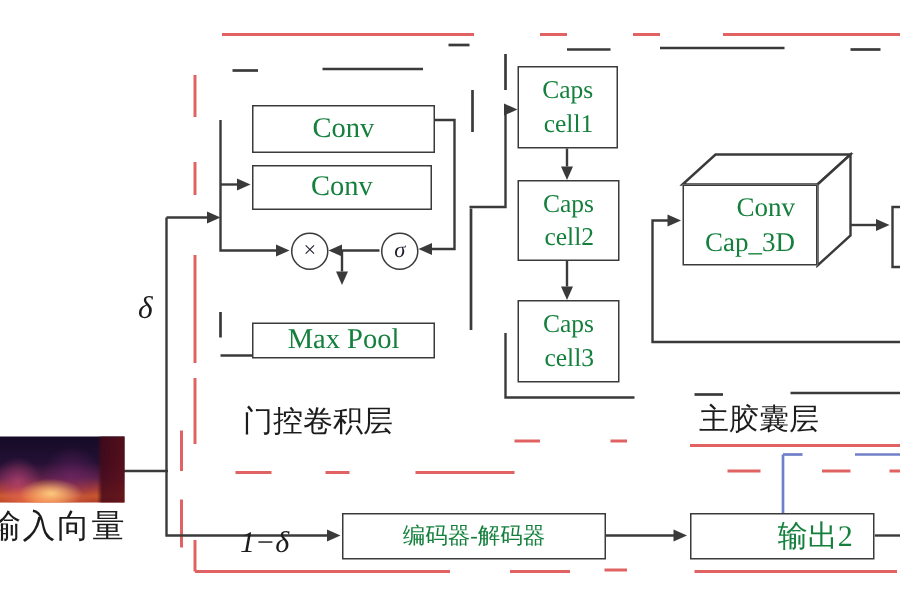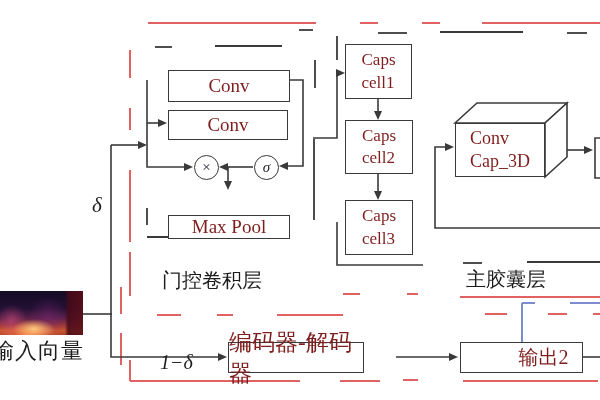--- a/index.html
+++ b/index.html
@@ -1,21 +1,21 @@
 <!DOCTYPE html>
 <html><head>
 <meta charset="utf-8">
 <style>
   html,body{margin:0;padding:0;background:#fff;}
   #stage{position:relative;width:600px;height:400px;background:#ffffff;overflow:hidden;
          font-family:"Liberation Serif","DejaVu Serif",serif;color:#222;}
   #wires{position:absolute;left:0;top:0;width:600px;height:400px;}
   .box{position:absolute;background:#fff;border:1.6px solid #3a3a3a;box-sizing:border-box;
-       display:flex;align-items:center;justify-content:center;text-align:left;
-       color:#7f1d1d;}
+       display:flex;align-items:center;justify-content:center;text-align:right;
+       color:#15803d;}
   .lbl{position:absolute;color:#1c1c1c;white-space:nowrap;}
   .multiline{white-space:pre-line;line-height:1.3;}
   .node{position:absolute;width:25px;height:25px;border:1.6px solid #3a3a3a;border-radius:50%;
         background:#fff;box-sizing:border-box;display:flex;align-items:center;justify-content:center;
         font-size:15px;color:#1c1c2e;}
   .spect{position:absolute;left:0;top:291px;width:83px;height:44px;
     background:
       radial-gradient(ellipse 30px 14px at 34px 38px, rgba(255,205,130,.95), rgba(255,150,80,0) 70%),
       radial-gradient(ellipse 45px 16px at 28px 44px, rgba(250,120,70,.9), rgba(250,120,70,0) 75%),
       radial-gradient(ellipse 20px 22px at 12px 30px, rgba(190,70,120,.65), rgba(190,70,120,0) 75%),
@@ -145,16 +145,16 @@
   <div class="box multiline" style="left:345px;top:44px;width:67px;height:55px;font-size:17px;">Caps
 cell1</div>
   <div class="box multiline" style="left:345px;top:120px;width:68px;height:54px;font-size:17px;">Caps
 cell2</div>
   <div class="box multiline" style="left:345px;top:200px;width:68px;height:55px;font-size:17px;">Caps
 cell3</div>
   <div class="box multiline" style="left:455px;top:123px;width:90px;height:54px;font-size:18px;">Conv
 Cap_3D</div>
   <div class="lbl" style="left:466px;top:266px;font-size:20px;">主胶囊层</div>
 
-  <div class="box" style="left:228px;top:342px;width:136px;height:31px;font-size:23px;">编码器-解码器</div>
+  <div class="box" style="left:228px;top:342px;width:176px;height:31px;font-size:15px;">编码器-解码器</div>
   <div class="box" style="left:460px;top:342px;width:123px;height:31px;font-size:20px;padding-left:44px;">输出2</div>
 
 </div>
 
 </body></html>

